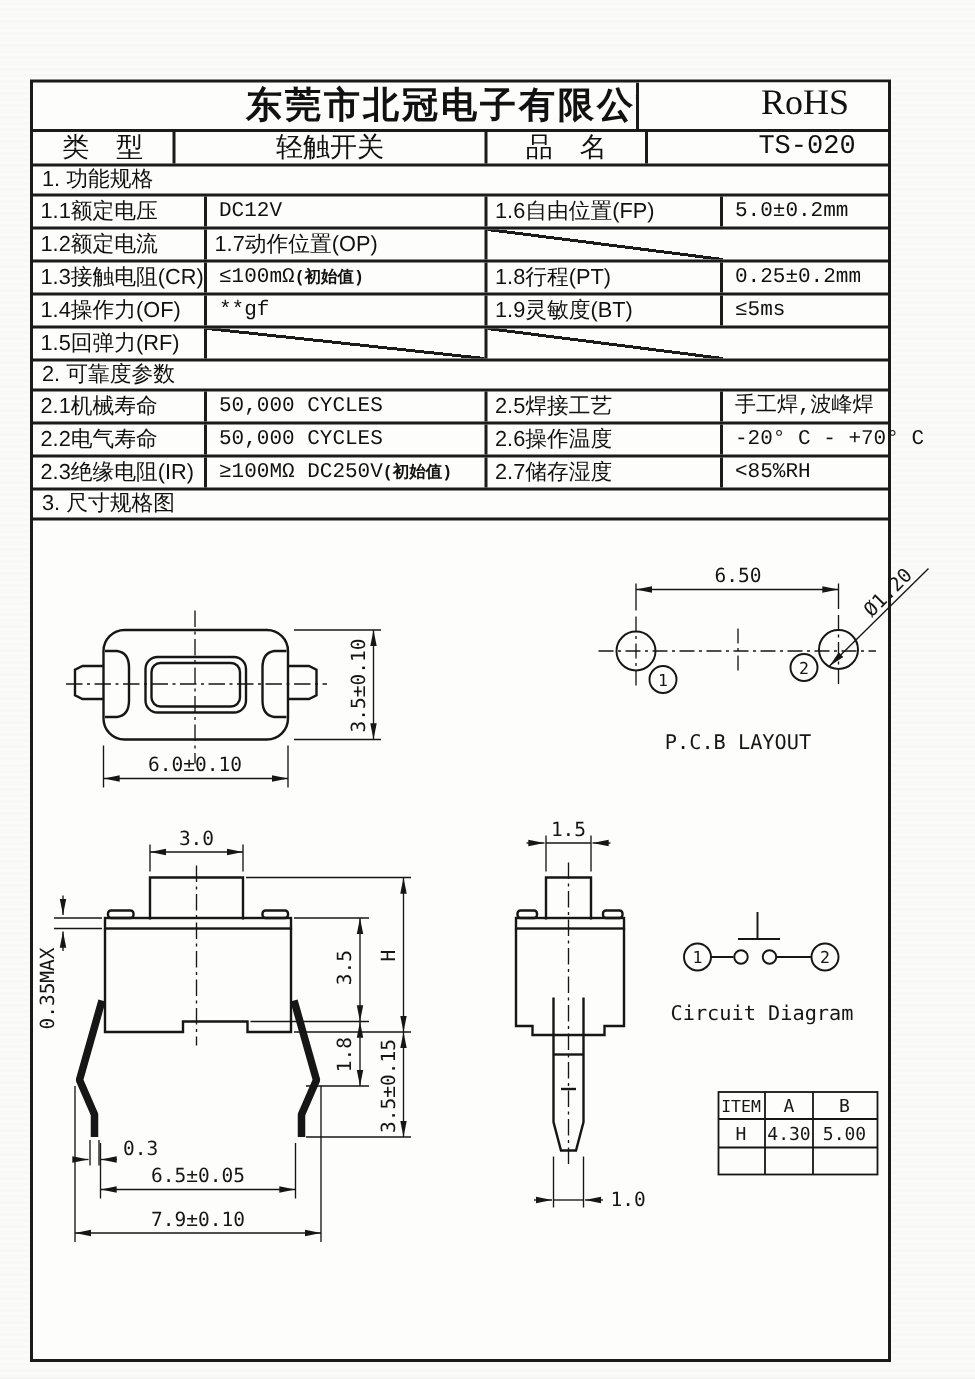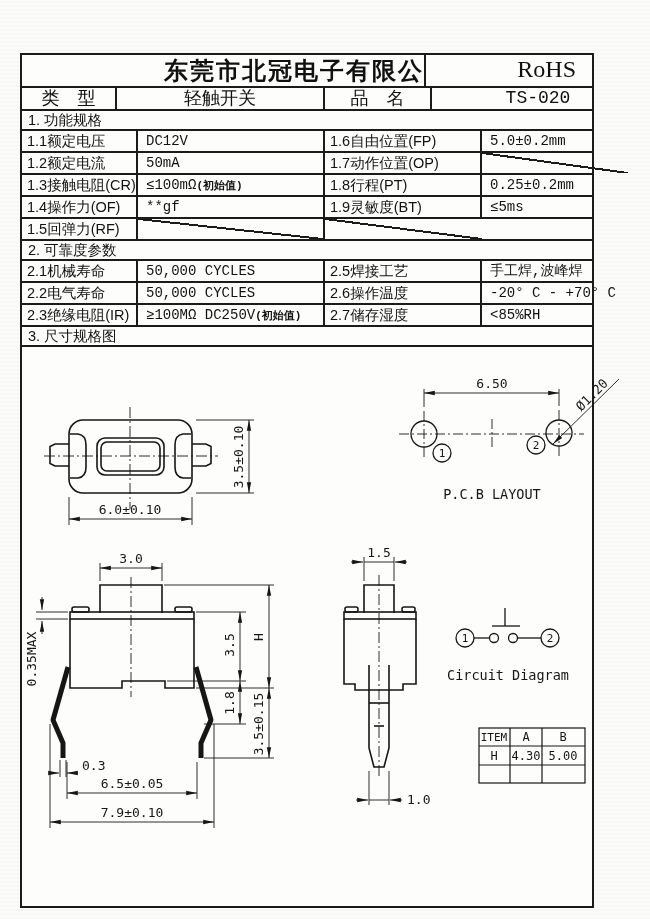--- a/index.html
+++ b/index.html
@@ -2,21 +2,21 @@
 <html><head>
 <meta charset="utf-8">
 <style>
   html,body{margin:0;padding:0;background:#e8e8e6;}
   .page{position:relative;width:650px;height:919px;background:#fbfbfa;font-family:"Liberation Sans","DejaVu Sans",sans-serif;color:#111;overflow:hidden;
         background-image:repeating-linear-gradient(0deg, rgba(0,0,0,0.012) 0 2px, transparent 2px 4px);}
   .frame{position:absolute;left:20px;top:53px;width:574px;height:855px;border:2px solid #1b1b1b;background:#fdfdfc;box-sizing:border-box;}
   .row1{position:relative;height:31px;border-bottom:2px solid #1b1b1b;}
   .company{position:absolute;left:0;top:0;width:100%;height:31px;line-height:31px;text-align:center;font-size:24px;font-weight:600;letter-spacing:2px;}
   .rohs{position:absolute;right:0;top:0;width:168px;height:31px;line-height:29px;border-left:2px solid #1b1b1b;box-sizing:border-box;
-        text-align:right;padding-right:16px;font-family:"Liberation Serif","DejaVu Serif",serif;font-size:24px;background:#fdfdfc;}
+        text-align:right;padding-right:26px;font-family:"Liberation Serif","DejaVu Serif",serif;font-size:24px;background:#fdfdfc;}
   .row2{display:grid;grid-template-columns:95px 208px 107px 196px;height:21px;border-bottom:2px solid #1b1b1b;}
   .row2 .c{border-right:2px solid #1b1b1b;line-height:21px;text-align:center;font-size:18px;box-sizing:border-box;}
   .row2 .c:last-child{border-right:none;}
   .sec-title{height:18px;line-height:18px;border-bottom:2px solid #1b1b1b;padding-left:6px;font-size:14.5px;}
   .srow{display:grid;grid-template-columns:116px 187px 157px 146px;height:20px;border-bottom:2px solid #1b1b1b;}
   .sc{border-right:2px solid #1b1b1b;box-sizing:border-box;line-height:20px;font-size:14.5px;padding-left:5px;white-space:nowrap;overflow:hidden;}
   .sc:last-child{border-right:none;}
   .v{font-family:"Liberation Mono","DejaVu Sans Mono",monospace;font-size:14px;padding-left:8px;}
   .note{font-size:11px;font-weight:bold;}
   .slash{padding:0;background-image:linear-gradient(to top right, transparent calc(50% - 1px), #1b1b1b calc(50% - 1px), #1b1b1b calc(50% + 1px), transparent calc(50% + 1px));}
@@ -44,21 +44,20 @@
 
     <div>
       <div class="srow">
         <div class="sc">1.1额定电压</div>
         <div class="sc v"><span>DC12V</span></div>
         <div class="sc">1.6自由位置(FP)</div>
         <div class="sc v"><span>5.0±0.2mm</span></div>
       </div>
       <div class="srow">
         <div class="sc">1.2额定电流</div>
-        <div class="sc v"><span>50mA</span></div>
         <div class="sc">1.7动作位置(OP)</div>
         <div class="sc v slash"></div>
       </div>
       <div class="srow">
         <div class="sc">1.3接触电阻(CR)</div>
         <div class="sc v"><span>≤100mΩ</span><span class="note">(初始值)</span></div>
         <div class="sc">1.8行程(PT)</div>
         <div class="sc v"><span>0.25±0.2mm</span></div>
       </div>
       <div class="srow">

